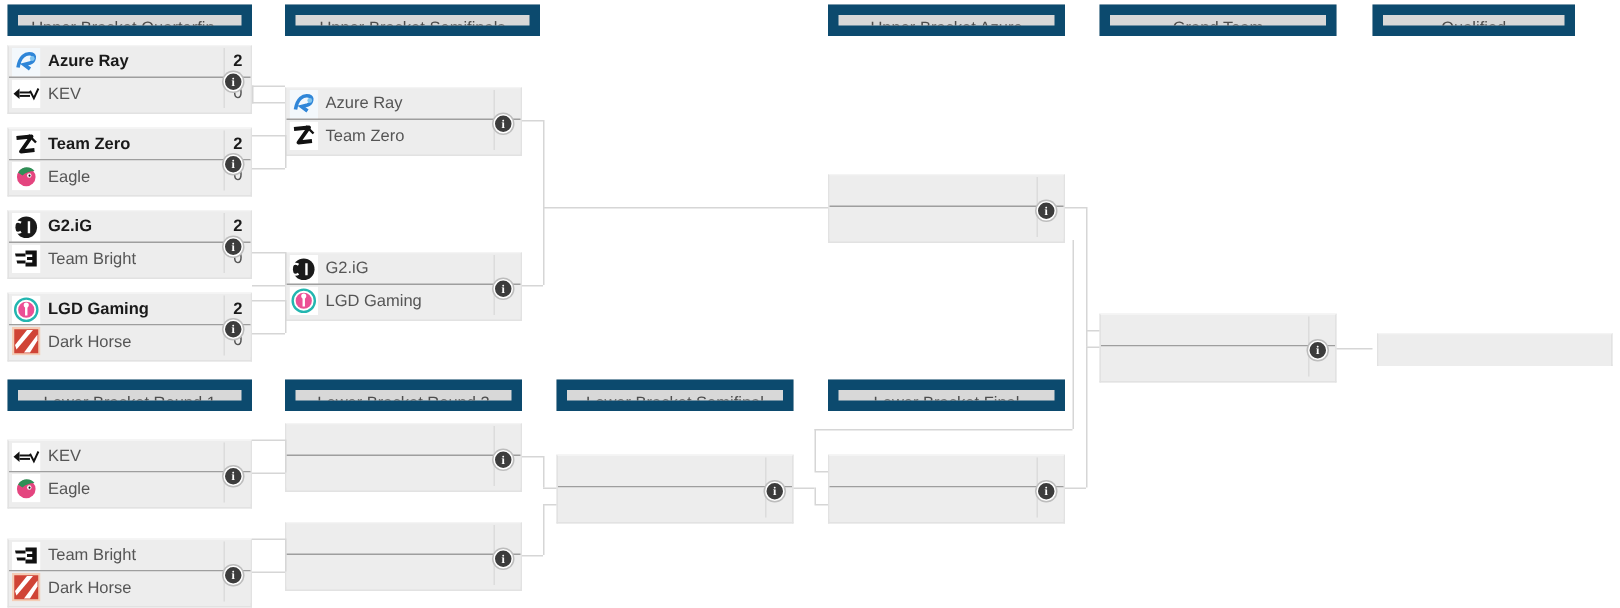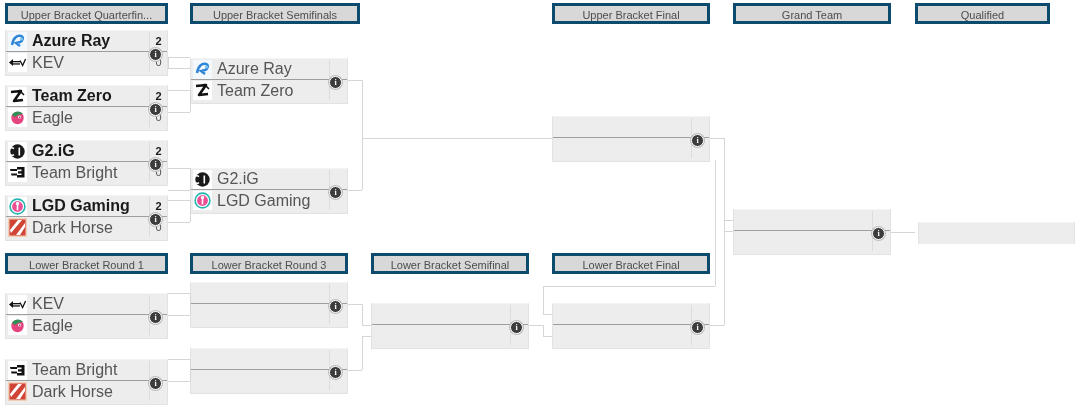--- a/index.html
+++ b/index.html
@@ -10,21 +10,21 @@
     overflow:hidden;
     position:relative;
   }
   #bracket{position:absolute;left:0;top:0;width:1080px;height:405px;}
 
   
   .round-header{
     position:absolute;
     height:21px;
     background:#d8d8d8;
-    border:3px solid #0c4a6e;
+    border:7px solid #0c4a6e;
     box-sizing:border-box;
     color:#4d4d4d;
     font-size:11px;
     line-height:19px;
     text-align:center;
     white-space:nowrap;
     overflow:hidden;
     text-overflow:ellipsis;
     padding:0 4px;
   }
@@ -47,21 +47,21 @@
   }
   .row.top{border-bottom:1px solid #9e9e9e;}
   .logo{
     width:23px;height:19px;
     flex:0 0 23px;
     display:flex;align-items:center;justify-content:center;
     overflow:hidden;
   }
   .tname{
     flex:1 1 auto;
-    font-size:16px;
+    font-size:11px;
     color:#555;
     white-space:nowrap;
     overflow:hidden;
     text-overflow:ellipsis;
     padding-left:3px;
   }
   .row.winner .tname{color:#1a1a1a;font-weight:bold;}
   .score{
     flex:0 0 18px;
     width:18px;
@@ -102,21 +102,21 @@
   .lg{width:19px;height:19px;position:relative;display:block;}
   .lg svg{display:block;}
 </style>
 </head>
 <body>
 
 <div id="bracket">
 
   <div class="round-header" style="left:5px;top:3px;width:163px;">Upper Bracket Quarterfin...</div>
   <div class="round-header" style="left:190px;top:3px;width:170px;">Upper Bracket Semifinals</div>
-  <div class="round-header" style="left:552px;top:3px;width:158px;">Upper Bracket Final</div>
+  <div class="round-header" style="left:552px;top:3px;width:158px;">Upper Bracket Azure</div>
   <div class="round-header" style="left:733px;top:3px;width:158px;">Grand Team</div>
   <div class="round-header" style="left:915px;top:3px;width:135px;">Qualified</div>
 
   <div class="round-header" style="left:5px;top:253px;width:163px;">Lower Bracket Round 1</div>
   <div class="round-header" style="left:190px;top:253px;width:158px;">Lower Bracket Round 3</div>
   <div class="round-header" style="left:552px;top:253px;width:158px;">Lower Bracket Final</div>
   <div class="round-header" style="left:371px;top:253px;width:158px;">Lower Bracket Semifinal</div>
 
   <div class="ln h" style="left:168px;top:57px;width:22px;"></div>
   <div class="ln v" style="left:168px;top:57px;height:12px;"></div>

